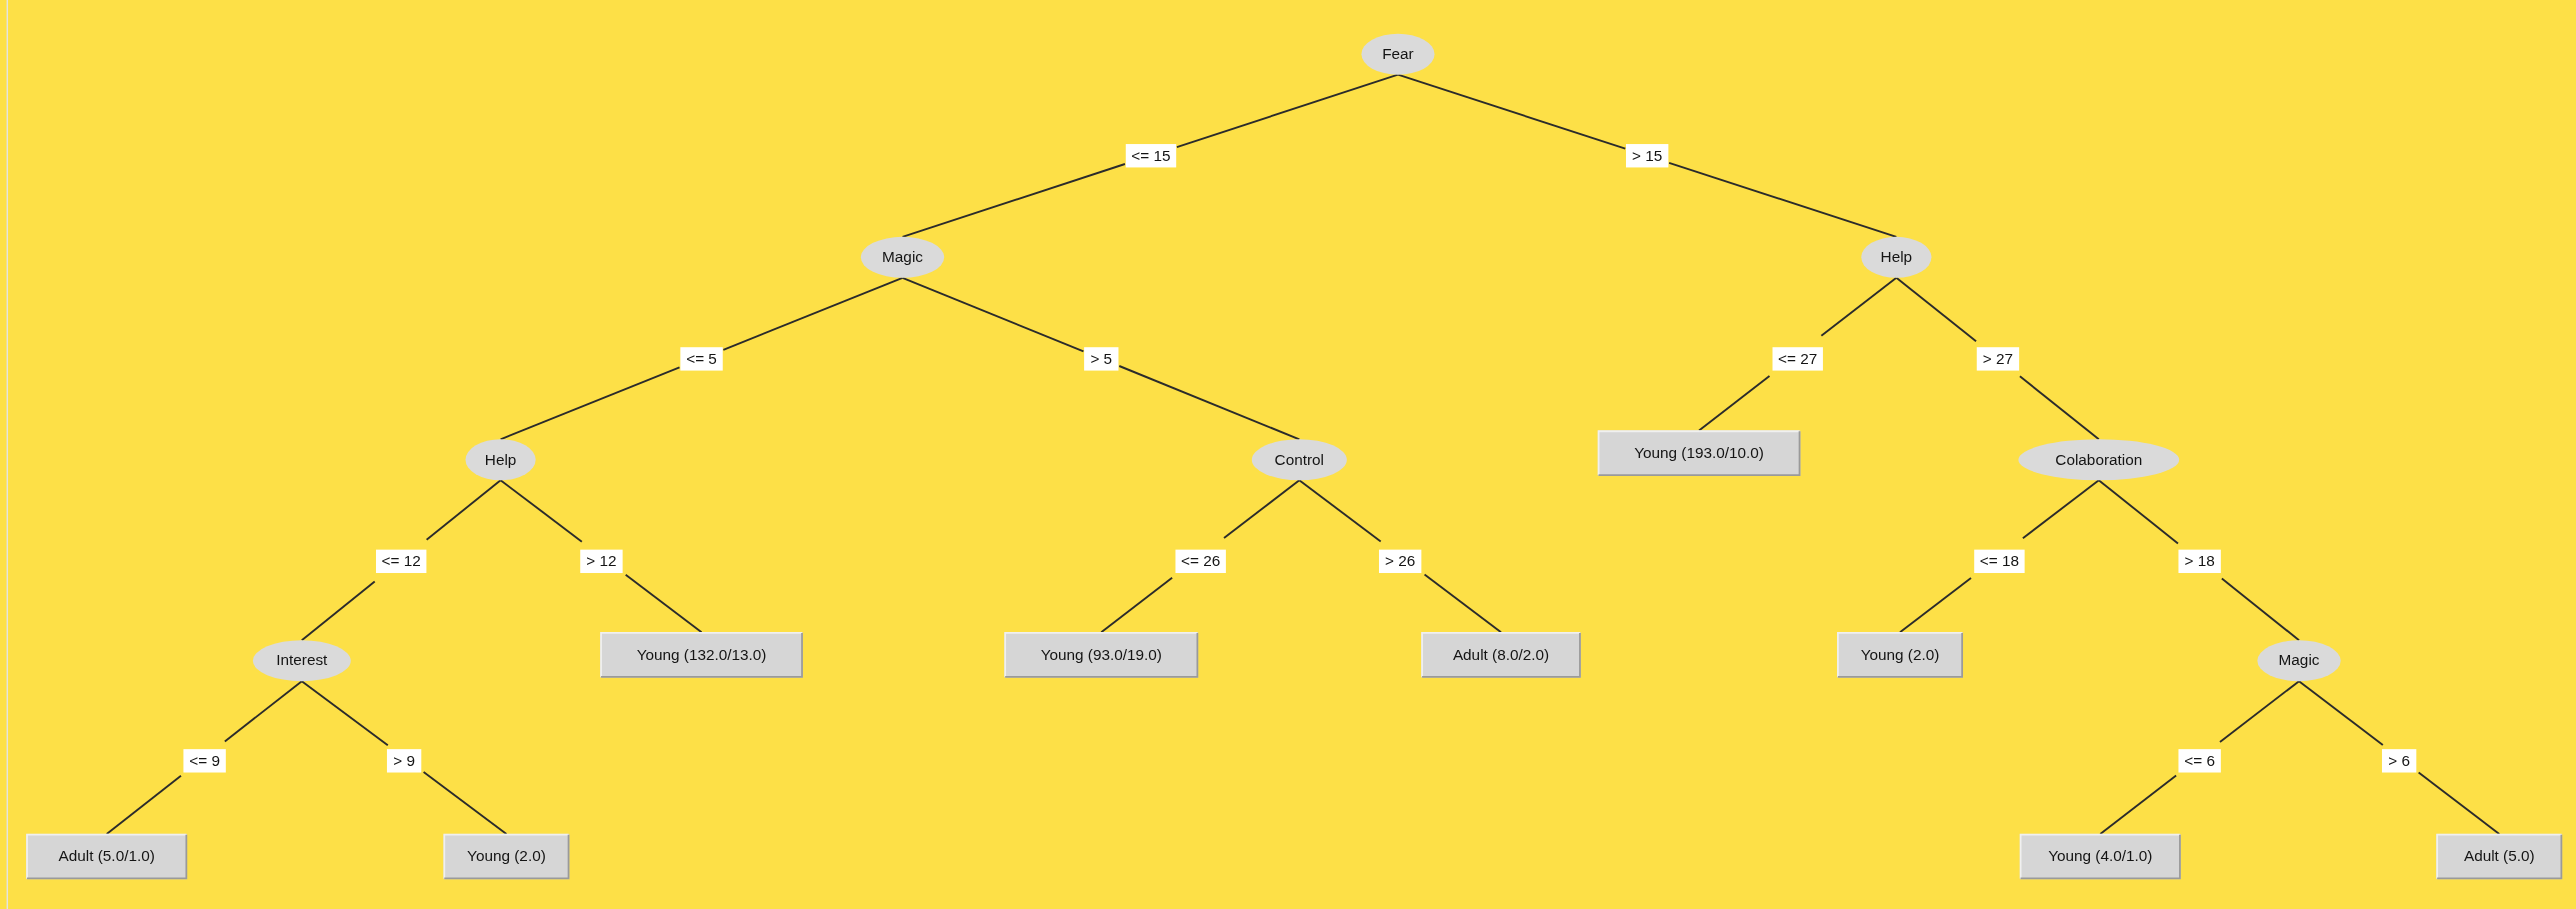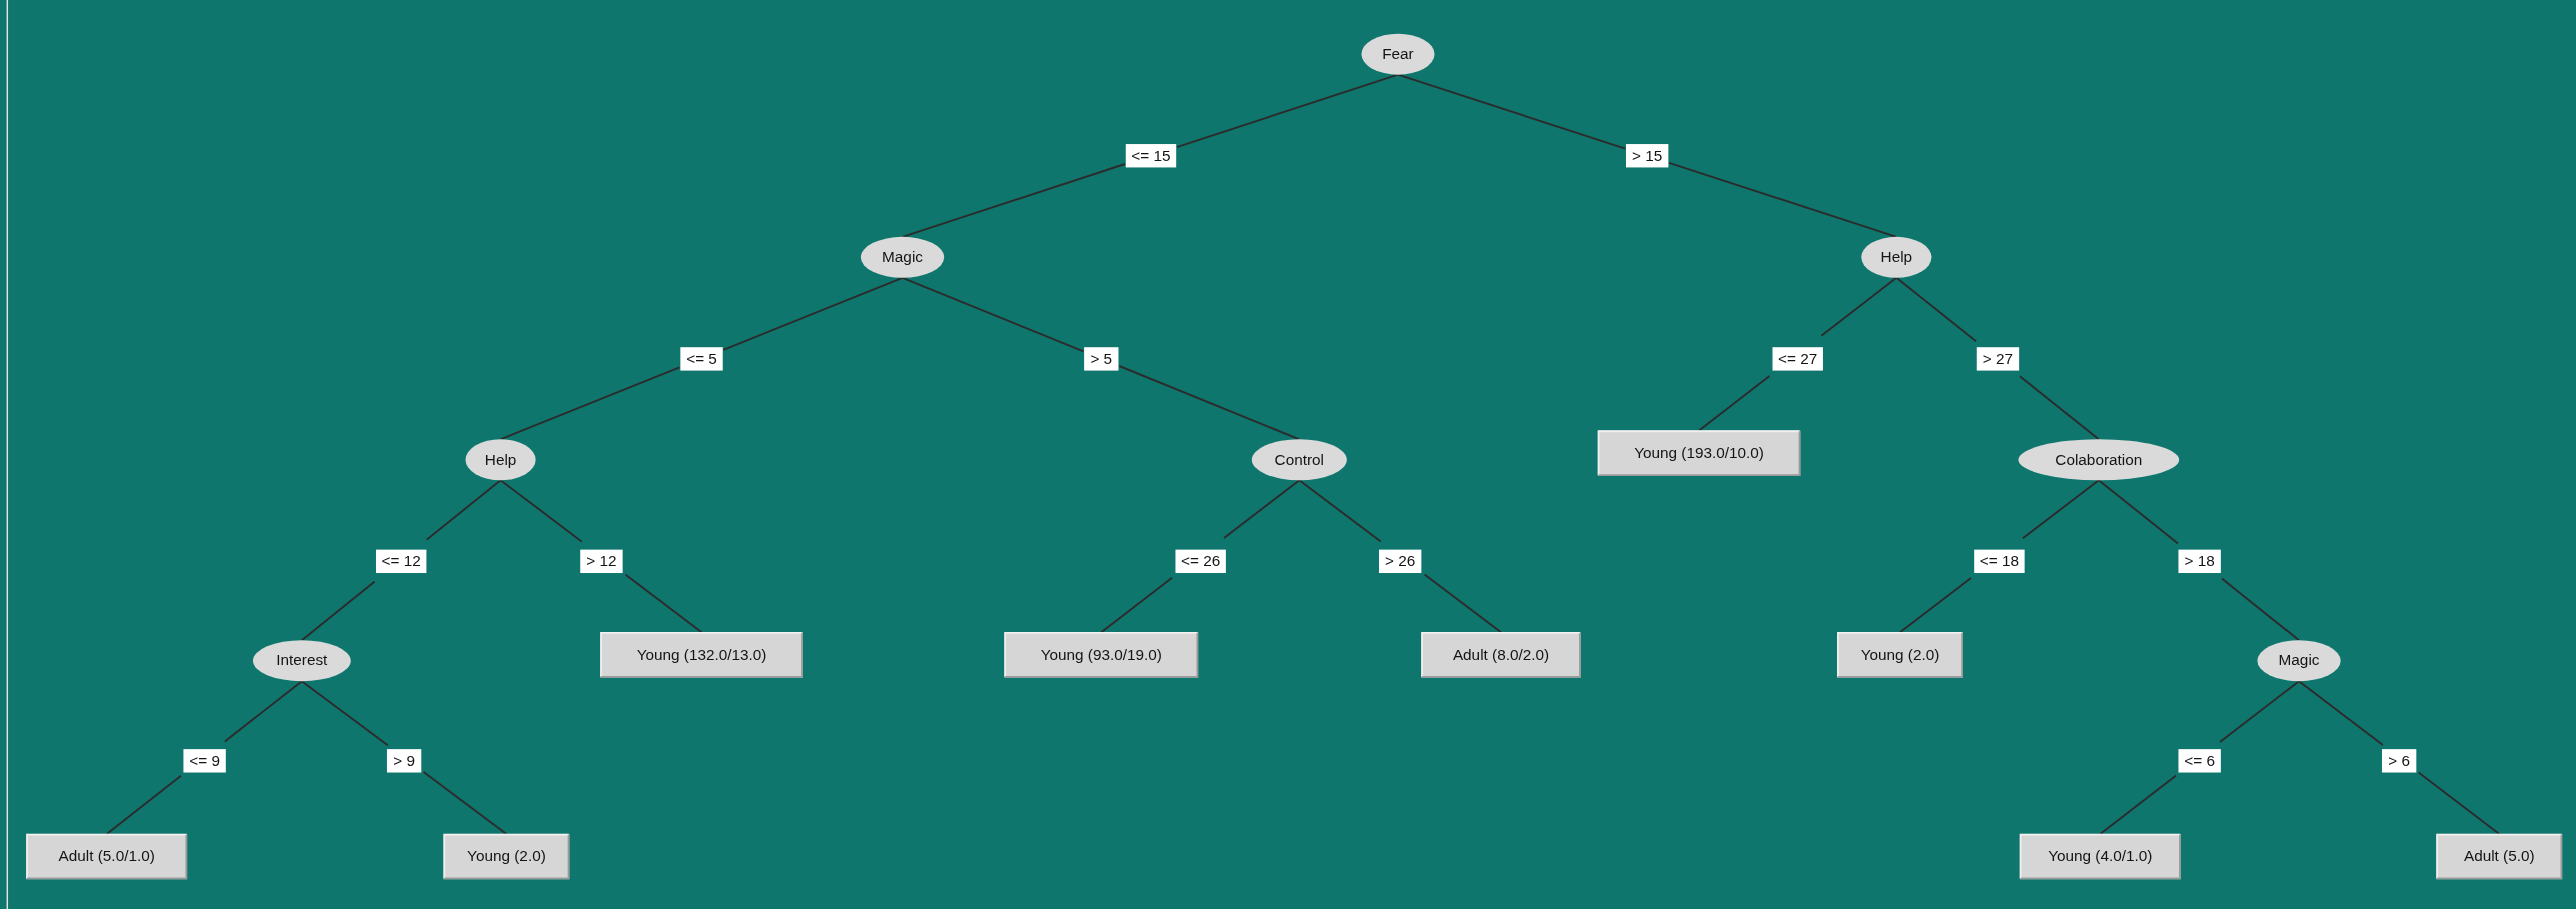--- a/index.html
+++ b/index.html
@@ -7,21 +7,21 @@
     padding: 0;
     background: #ffffff;
   }
   body {
     font-family: "Liberation Sans", sans-serif;
   }
   #canvas {
     position: relative;
     width: 2576px;
     height: 910px;
-    background: #0f766e;
+    background: #fde047;
     overflow: hidden;
   }
   #tree-svg {
     position: absolute;
     left: 0;
     top: 0;
     width: 2576px;
     height: 910px;
   }
   .edge-line {

